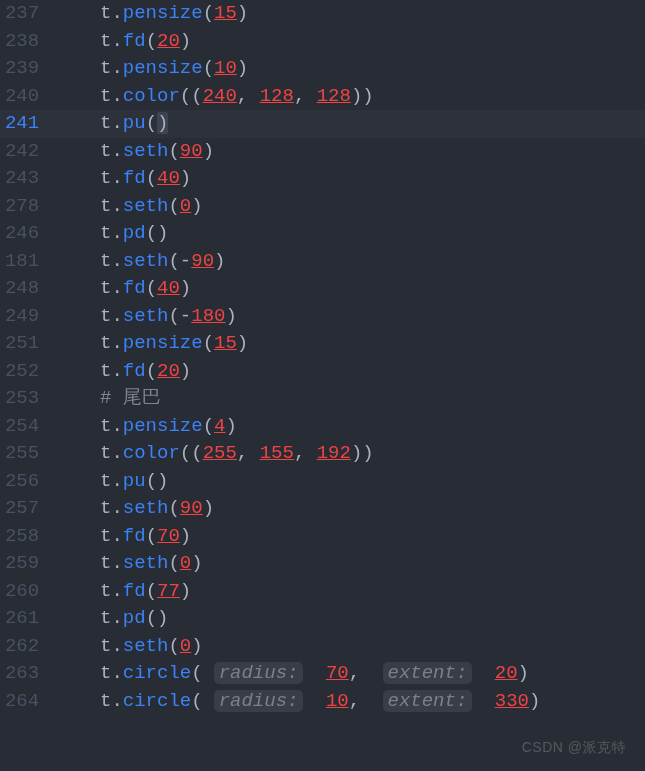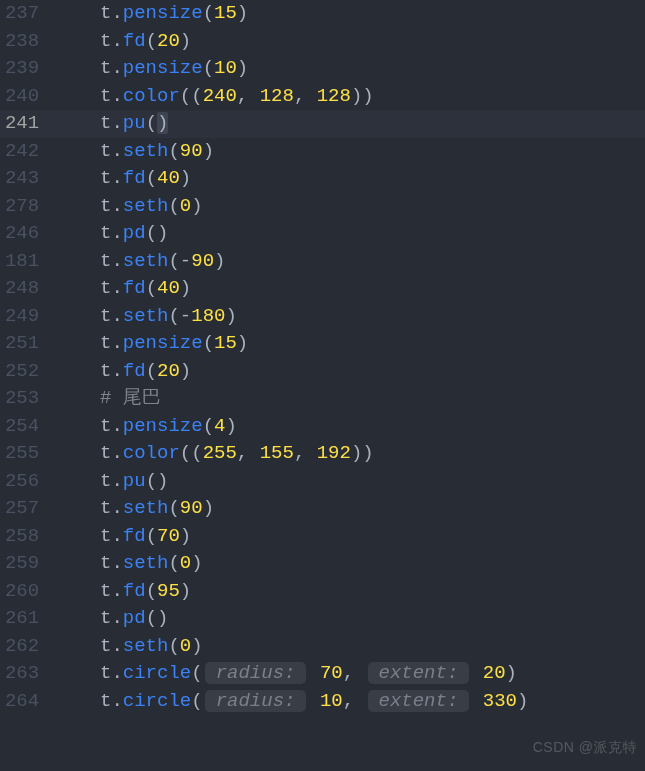--- a/index.html
+++ b/index.html
@@ -25,50 +25,50 @@
       background: #2c313c;
     }
     .row .ln {
       width: 60px;
       text-align: center;
       padding-right: 16px;
       color: #495162;
       user-select: none;
     }
     .row.active .ln {
-      color: #a3a3a3;
+      color: #3b82f6;
     }
     .row .cd {
       padding-left: 40px;
       flex: 1;
       color: #abb2bf;
     }
     
     .punc { color: #abb2bf; }
     .ident { color: #abb2bf; }
     .func { color: #3b82f6; }
-    .num { color: #fde047; }
+    .num { color: #ef4444; text-decoration: underline; }
     .str { color: #98c379; }
     .cmt { color: #7f848e; }
     .hint {
       background: #393d46;
       color: #7c7f8a;
       border-radius: 5px;
-      padding: 0 11px;
-      margin: 0 2px;
+      padding: 0 5px;
+      margin: 0 11px;
       font-style: italic;
       text-align: center;
     }
     .cursor-highlight {
       background: #3e4451;
       border-radius: 2px;
     }
     .watermark {
       position: absolute;
-      right: 8px;
+      right: 19px;
       bottom: 10px;
       color: rgba(200,200,200,0.28);
       font-size: 14px;
       font-family: sans-serif;
       letter-spacing: 0.5px;
     }
   </style>
 </head>
 <body>
 
@@ -153,21 +153,21 @@
       <div class="row">
         <div class="ln">258</div>
         <div class="cd"><span class="ident">t</span><span class="punc">.</span><span class="func">fd</span><span class="punc">(</span><span class="num">70</span><span class="punc">)</span></div>
       </div>
       <div class="row">
         <div class="ln">259</div>
         <div class="cd"><span class="ident">t</span><span class="punc">.</span><span class="func">seth</span><span class="punc">(</span><span class="num">0</span><span class="punc">)</span></div>
       </div>
       <div class="row">
         <div class="ln">260</div>
-        <div class="cd"><span class="ident">t</span><span class="punc">.</span><span class="func">fd</span><span class="punc">(</span><span class="num">95</span><span class="punc">)</span></div>
+        <div class="cd"><span class="ident">t</span><span class="punc">.</span><span class="func">fd</span><span class="punc">(</span><span class="num">77</span><span class="punc">)</span></div>
       </div>
       <div class="row">
         <div class="ln">261</div>
         <div class="cd"><span class="ident">t</span><span class="punc">.</span><span class="func">pd</span><span class="punc">()</span></div>
       </div>
       <div class="row">
         <div class="ln">262</div>
         <div class="cd"><span class="ident">t</span><span class="punc">.</span><span class="func">seth</span><span class="punc">(</span><span class="num">0</span><span class="punc">)</span></div>
       </div>
       <div class="row">

